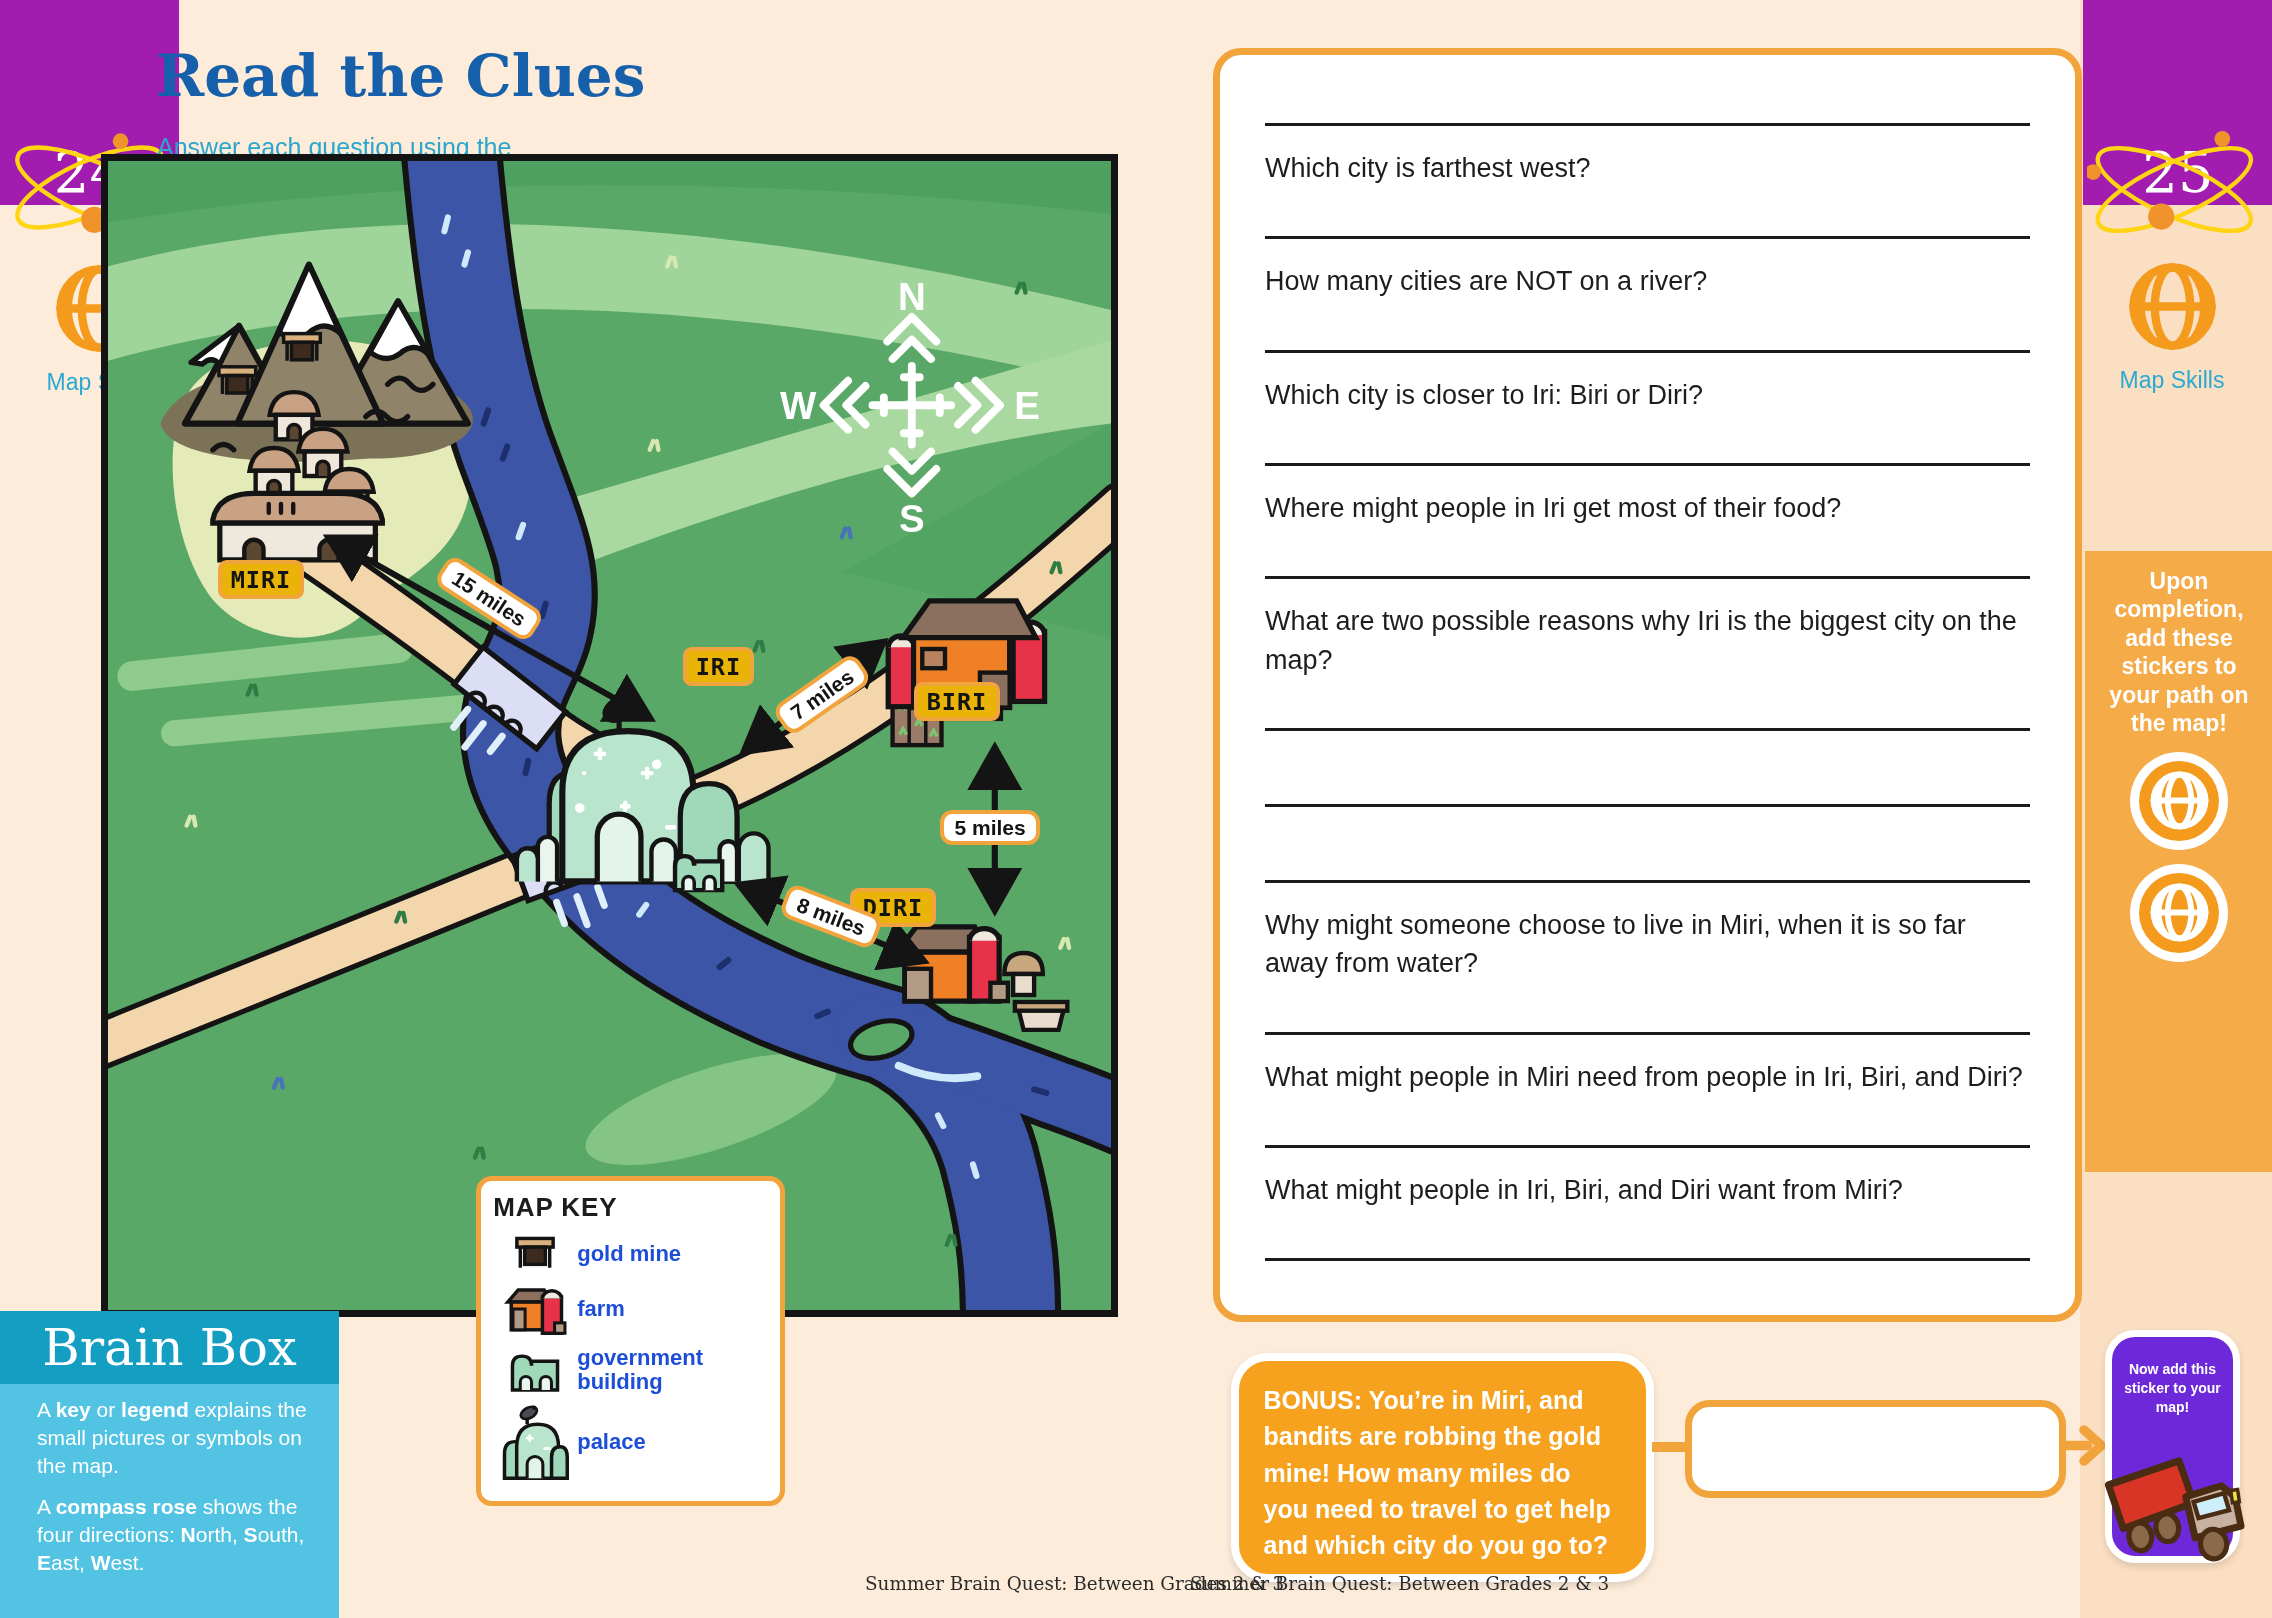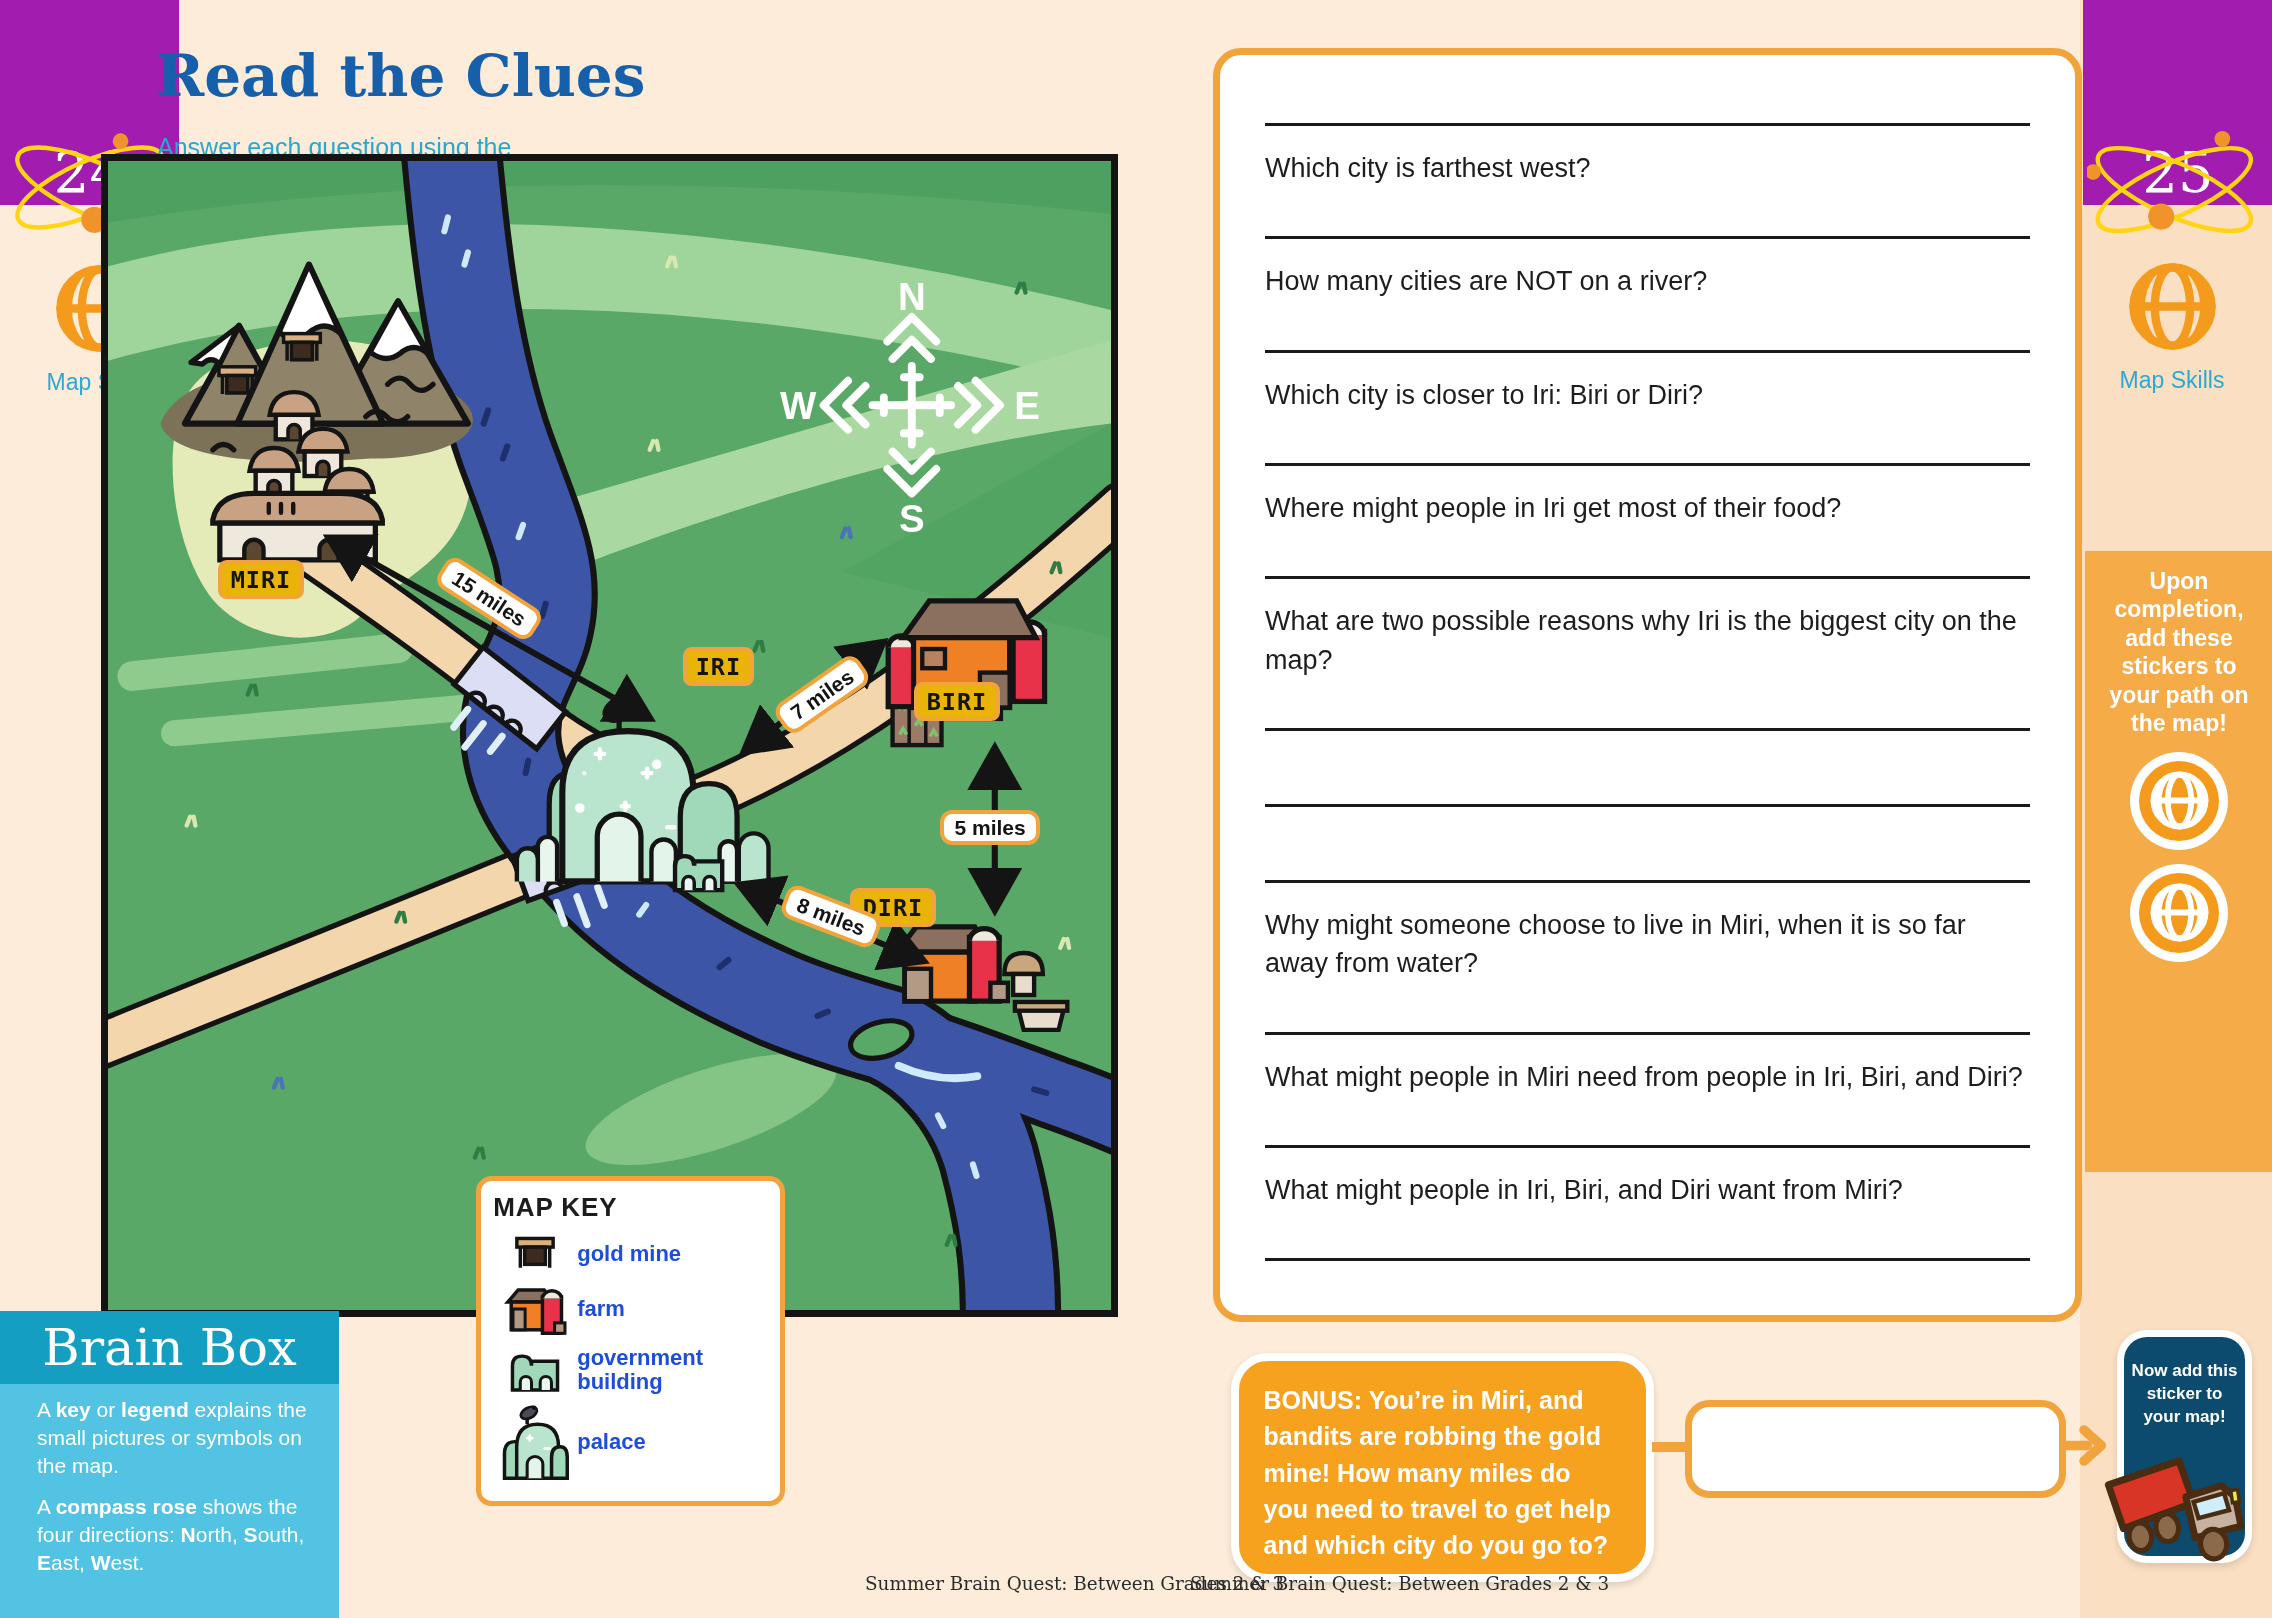--- a/index.html
+++ b/index.html
@@ -68,23 +68,23 @@
   .sticker-inner { width:80px; height:80px; border-radius:50%; background:#f49b1d; display:flex; align-items:center; justify-content:center; }
 
   
   .bonus-box { position:absolute; left:1231px; top:1353px; width:423px; height:229px; background:#f6a21f;
     border:8.7px solid #fff; border-radius:37px; box-shadow:0 3.5px 7px rgba(0,0,0,.12);
     padding:21px 24.5px; color:#fff; font-weight:bold; font-size:25px; line-height:1.45; }
   .connector { position:absolute; left:1652px; top:1442px; width:35px; height:9.6px; background:#f2a43c; }
   .bonus-answer-box { position:absolute; left:1685px; top:1400px; width:381px; height:98px; background:#fff;
     border:7.9px solid #f2a43c; border-radius:24.5px; }
   .arrow-to-sticker { position:absolute; left:2063px; top:1423px; }
-  .sticker-box { position:absolute; left:2105px; top:1330px; width:135px; height:233px; background:#0c4a6e;
+  .sticker-box { position:absolute; left:2105px; top:1330px; width:135px; height:233px; background:#6d28d9;
     border:7px solid #fff; border-radius:30px; box-shadow:0 3.5px 7px rgba(0,0,0,.12);
-    padding:23px 7px 0 7px; color:#fff; font-weight:bold; font-size:17px; line-height:1.35; text-align:center;margin-left:12px; }
+    padding:23px 7px 0 7px; color:#fff; font-weight:bold; font-size:14px; line-height:1.35; text-align:center; }
   .truck { position:absolute; left:2101px; top:1449px; z-index:6; }
 
   .footer { position:absolute; top:1573px; font-family:"DejaVu Serif", serif; font-size:18.4px; color:#2b2b2b; }
   .footer.fl { left:865px; } .footer.fr { left:1190px; }
 </style>
 </head>
 <body>
 
 <div class="page">
   <div class="right-strip"></div>

